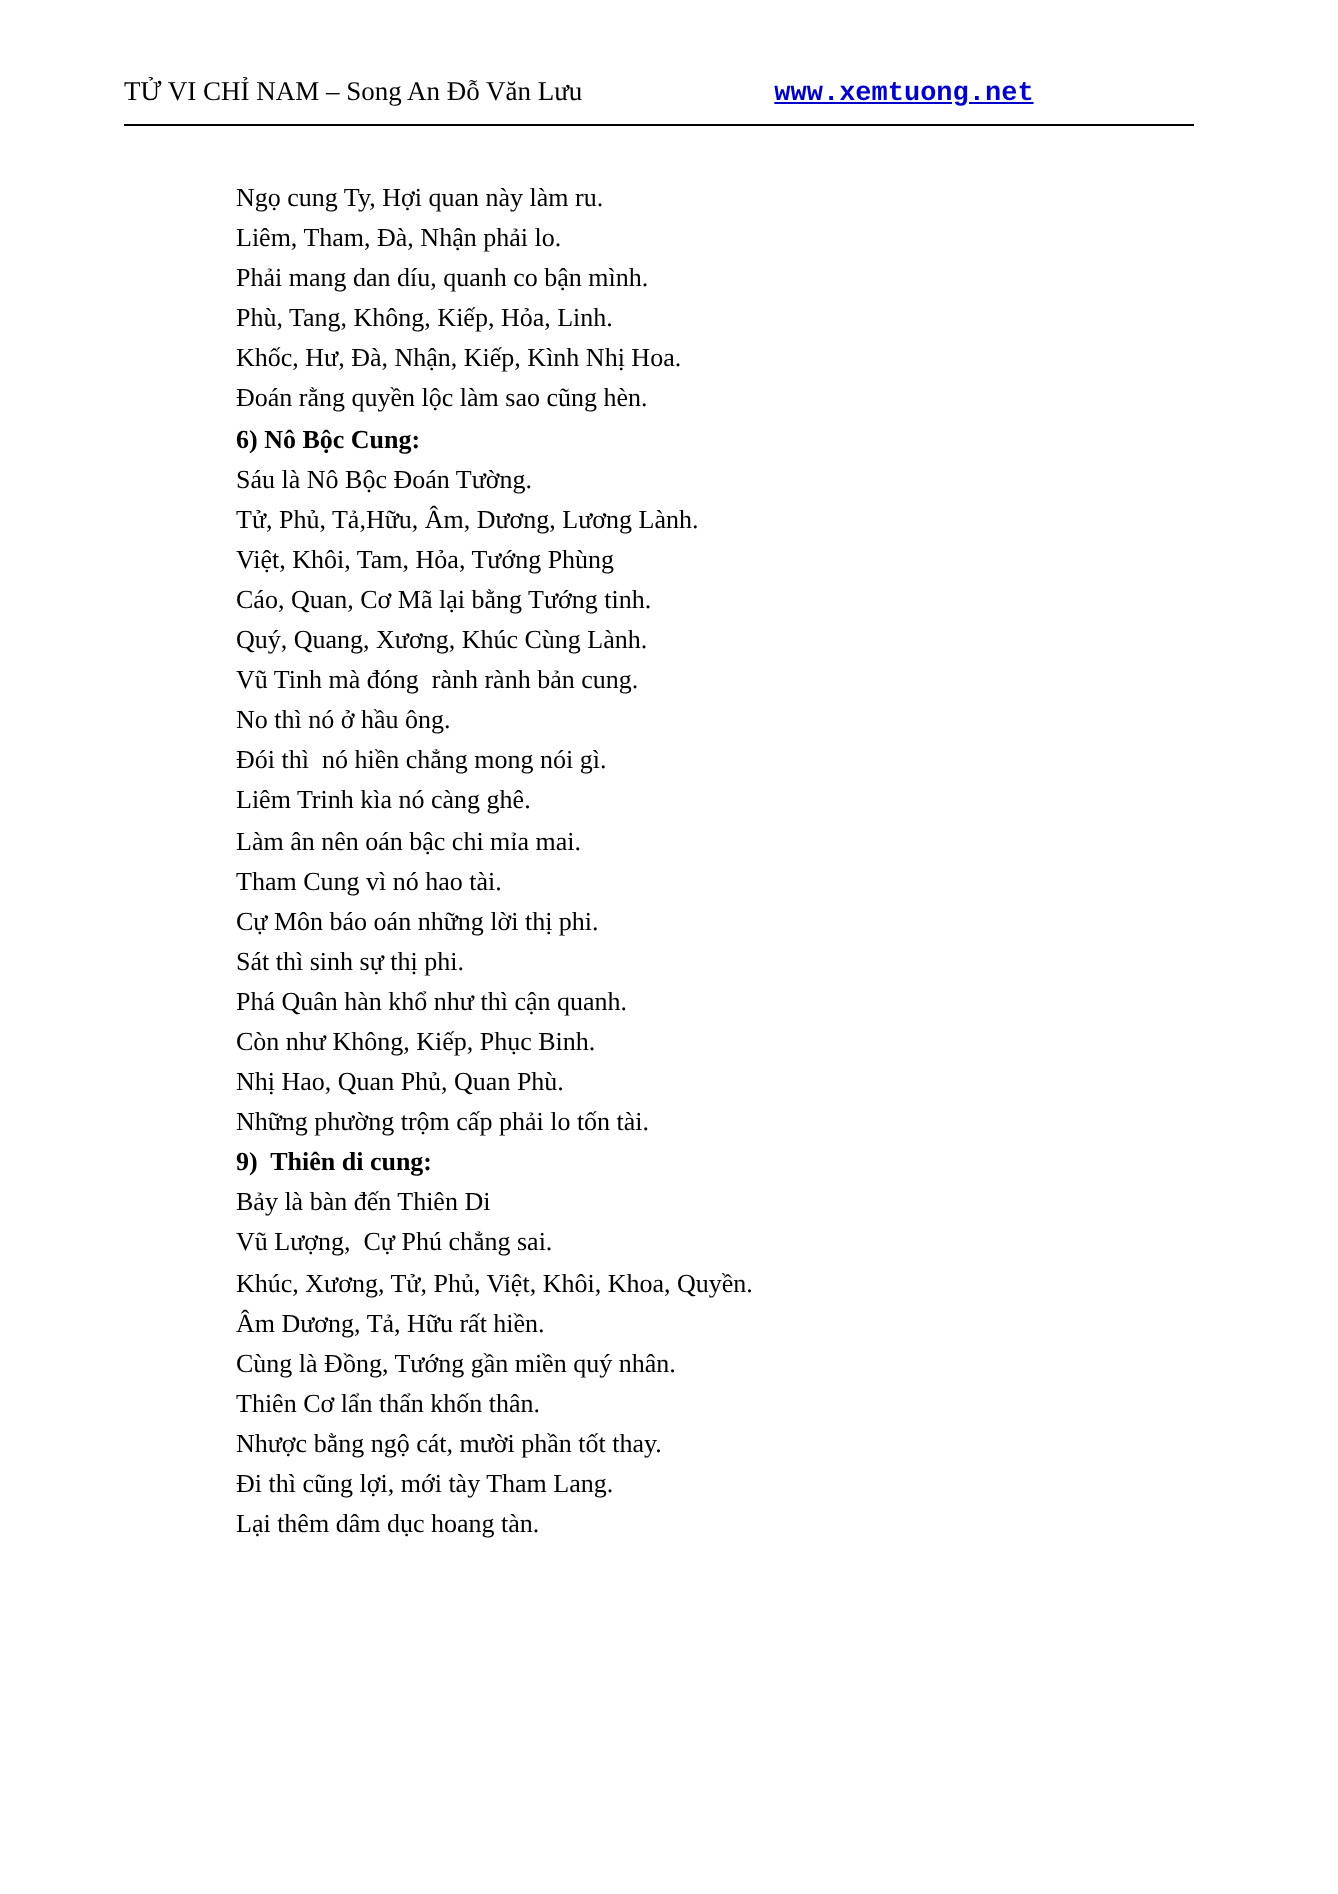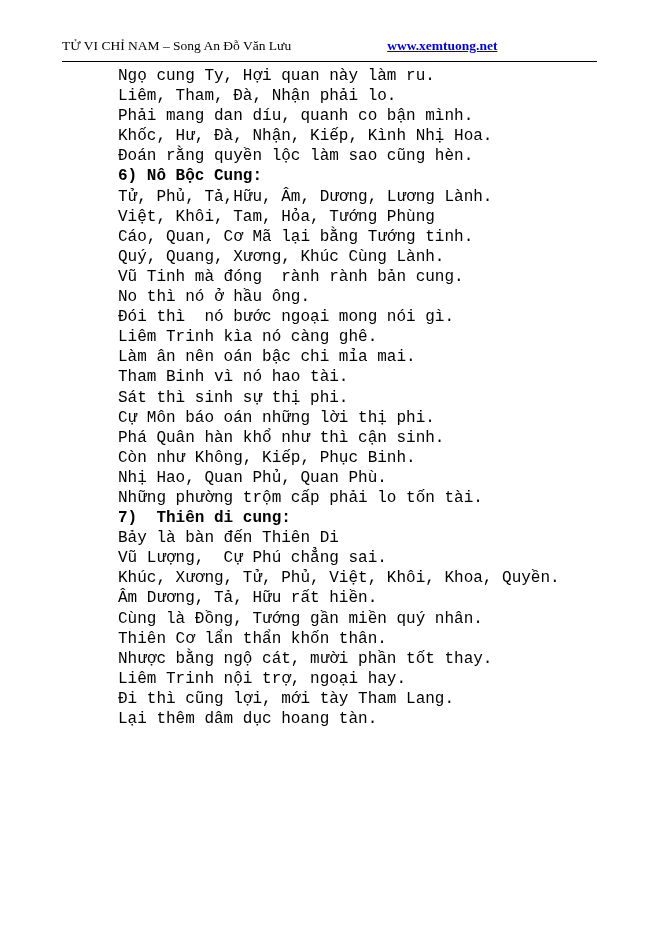--- a/index.html
+++ b/index.html
@@ -32,34 +32,33 @@
   .header-title {
     color: #000000;
     font-family: "Liberation Serif", serif;
   }
   .header-link {
     color: #0000cc;
     font-weight: bold;
     text-decoration: underline;
     margin-left: 96px;
     font-size: 13.5px;
-    font-family: Liberation Serif, serif;
+    font-family: Liberation Mono, monospace;
     cursor: pointer;
   }
   .rule {
     margin-top: 7px;
     border-bottom: 1px solid #000000;
     width: 535px;
   }
   .content {
-    margin-top: 4px;
+    margin-top: 26px;
     padding-left: 56px;
-    font-size: 16px;
+    font-size: 13px;
     line-height: 20.1px;
-    font-family: Liberation Mono, monospace;
   }
   .line {
     white-space: pre-wrap;
   }
   .line.bold {
     font-weight: bold;
   }
 </style>
 </head>
 <body>
@@ -70,45 +69,46 @@
     <span class="header-title">TỬ VI CHỈ NAM – Song An Đỗ Văn Lưu</span>
     <a class="header-link">www.xemtuong.net</a>
   </div>
 
   <div class="rule"></div>
 
   <div class="content">
       <div class="line">Ngọ cung Ty, Hợi quan này làm ru.</div>
       <div class="line">Liêm, Tham, Đà, Nhận phải lo.</div>
       <div class="line">Phải mang dan díu, quanh co bận mình.</div>
+      <div class="line">Phù, Tang, Không, Kiếp, Hỏa, Linh.</div>
       <div class="line">Khốc, Hư, Đà, Nhận, Kiếp, Kình Nhị Hoa.</div>
       <div class="line">Đoán rằng quyền lộc làm sao cũng hèn.</div>
       <div class="line bold">6) Nô Bộc Cung:</div>
+      <div class="line">Sáu là Nô Bộc Đoán Tường.</div>
       <div class="line">Tử, Phủ, Tả,Hữu, Âm, Dương, Lương Lành.</div>
       <div class="line">Việt, Khôi, Tam, Hỏa, Tướng Phùng</div>
       <div class="line">Cáo, Quan, Cơ Mã lại bằng Tướng tinh.</div>
       <div class="line">Quý, Quang, Xương, Khúc Cùng Lành.</div>
       <div class="line">Vũ Tinh mà đóng  rành rành bản cung.</div>
       <div class="line">No thì nó ở hầu ông.</div>
-      <div class="line">Đói thì  nó bước ngoại mong nói gì.</div>
+      <div class="line">Đói thì  nó hiền chẳng mong nói gì.</div>
       <div class="line">Liêm Trinh kìa nó càng ghê.</div>
       <div class="line">Làm ân nên oán bậc chi mỉa mai.</div>
-      <div class="line">Tham Binh vì nó hao tài.</div>
+      <div class="line">Tham Cung vì nó hao tài.</div>
+      <div class="line">Cự Môn báo oán những lời thị phi.</div>
       <div class="line">Sát thì sinh sự thị phi.</div>
-      <div class="line">Cự Môn báo oán những lời thị phi.</div>
-      <div class="line">Phá Quân hàn khổ như thì cận sinh.</div>
+      <div class="line">Phá Quân hàn khổ như thì cận quanh.</div>
       <div class="line">Còn như Không, Kiếp, Phục Binh.</div>
       <div class="line">Nhị Hao, Quan Phủ, Quan Phù.</div>
       <div class="line">Những phường trộm cấp phải lo tốn tài.</div>
-      <div class="line bold">7)  Thiên di cung:</div>
+      <div class="line bold">9)  Thiên di cung:</div>
       <div class="line">Bảy là bàn đến Thiên Di</div>
       <div class="line">Vũ Lượng,  Cự Phú chẳng sai.</div>
       <div class="line">Khúc, Xương, Tử, Phủ, Việt, Khôi, Khoa, Quyền.</div>
       <div class="line">Âm Dương, Tả, Hữu rất hiền.</div>
       <div class="line">Cùng là Đồng, Tướng gần miền quý nhân.</div>
       <div class="line">Thiên Cơ lẩn thẩn khốn thân.</div>
       <div class="line">Nhược bằng ngộ cát, mười phần tốt thay.</div>
-      <div class="line">Liêm Trinh nội trợ, ngoại hay.</div>
       <div class="line">Đi thì cũng lợi, mới tày Tham Lang.</div>
       <div class="line">Lại thêm dâm dục hoang tàn.</div>
     </div>
 
 </div>
 
 </body></html>

